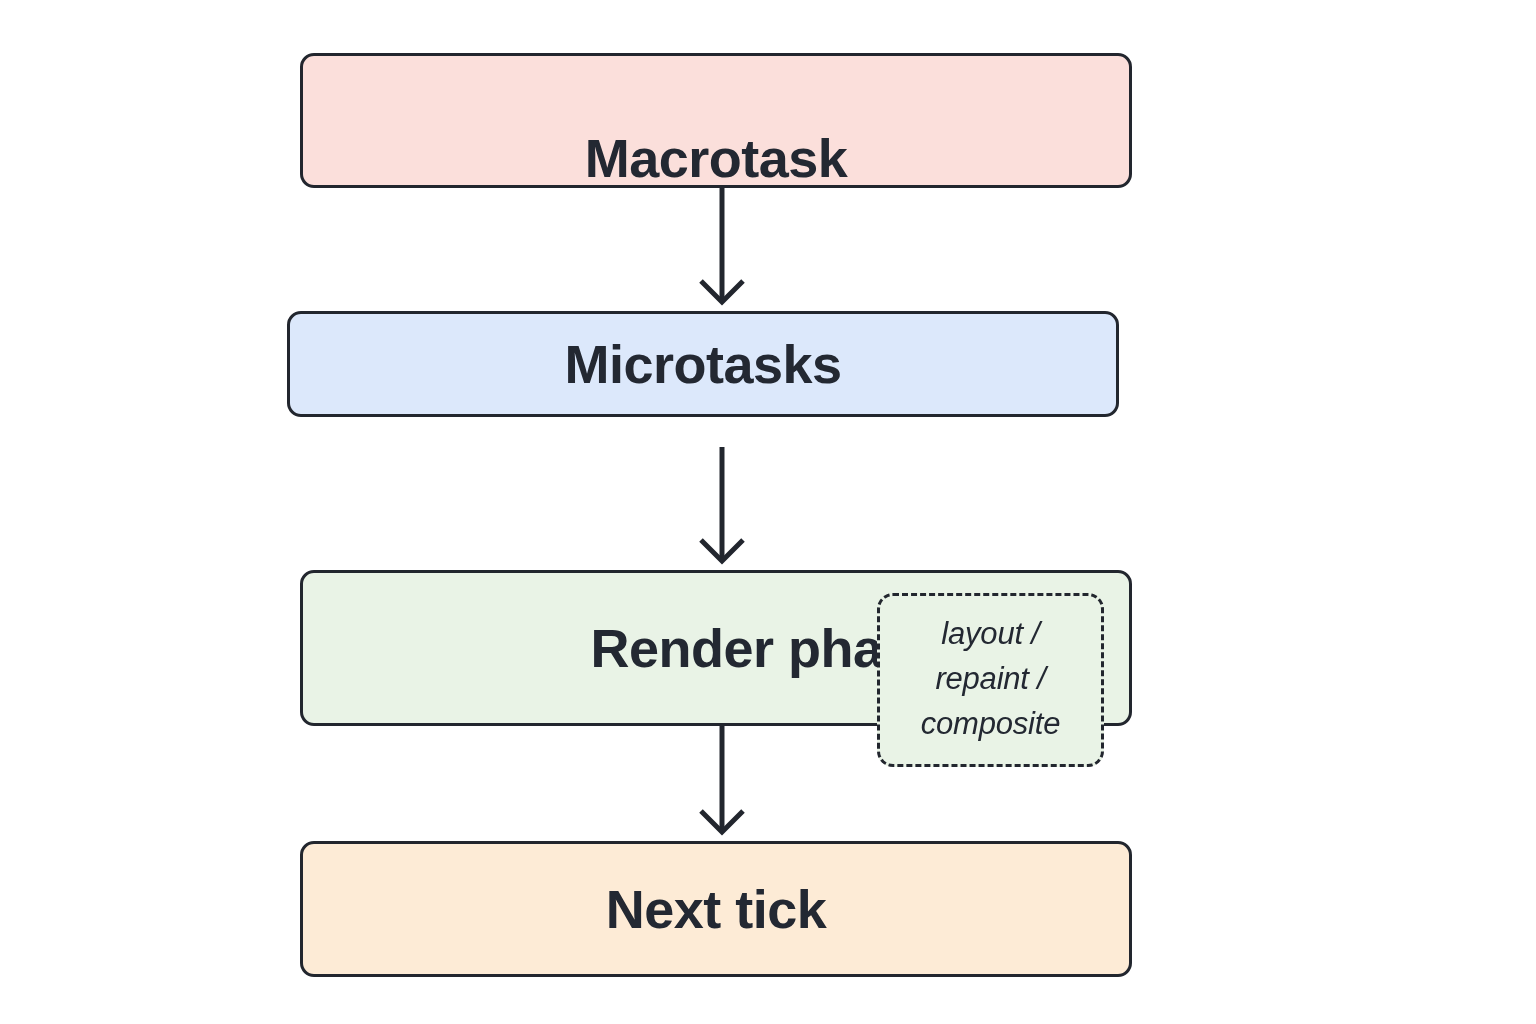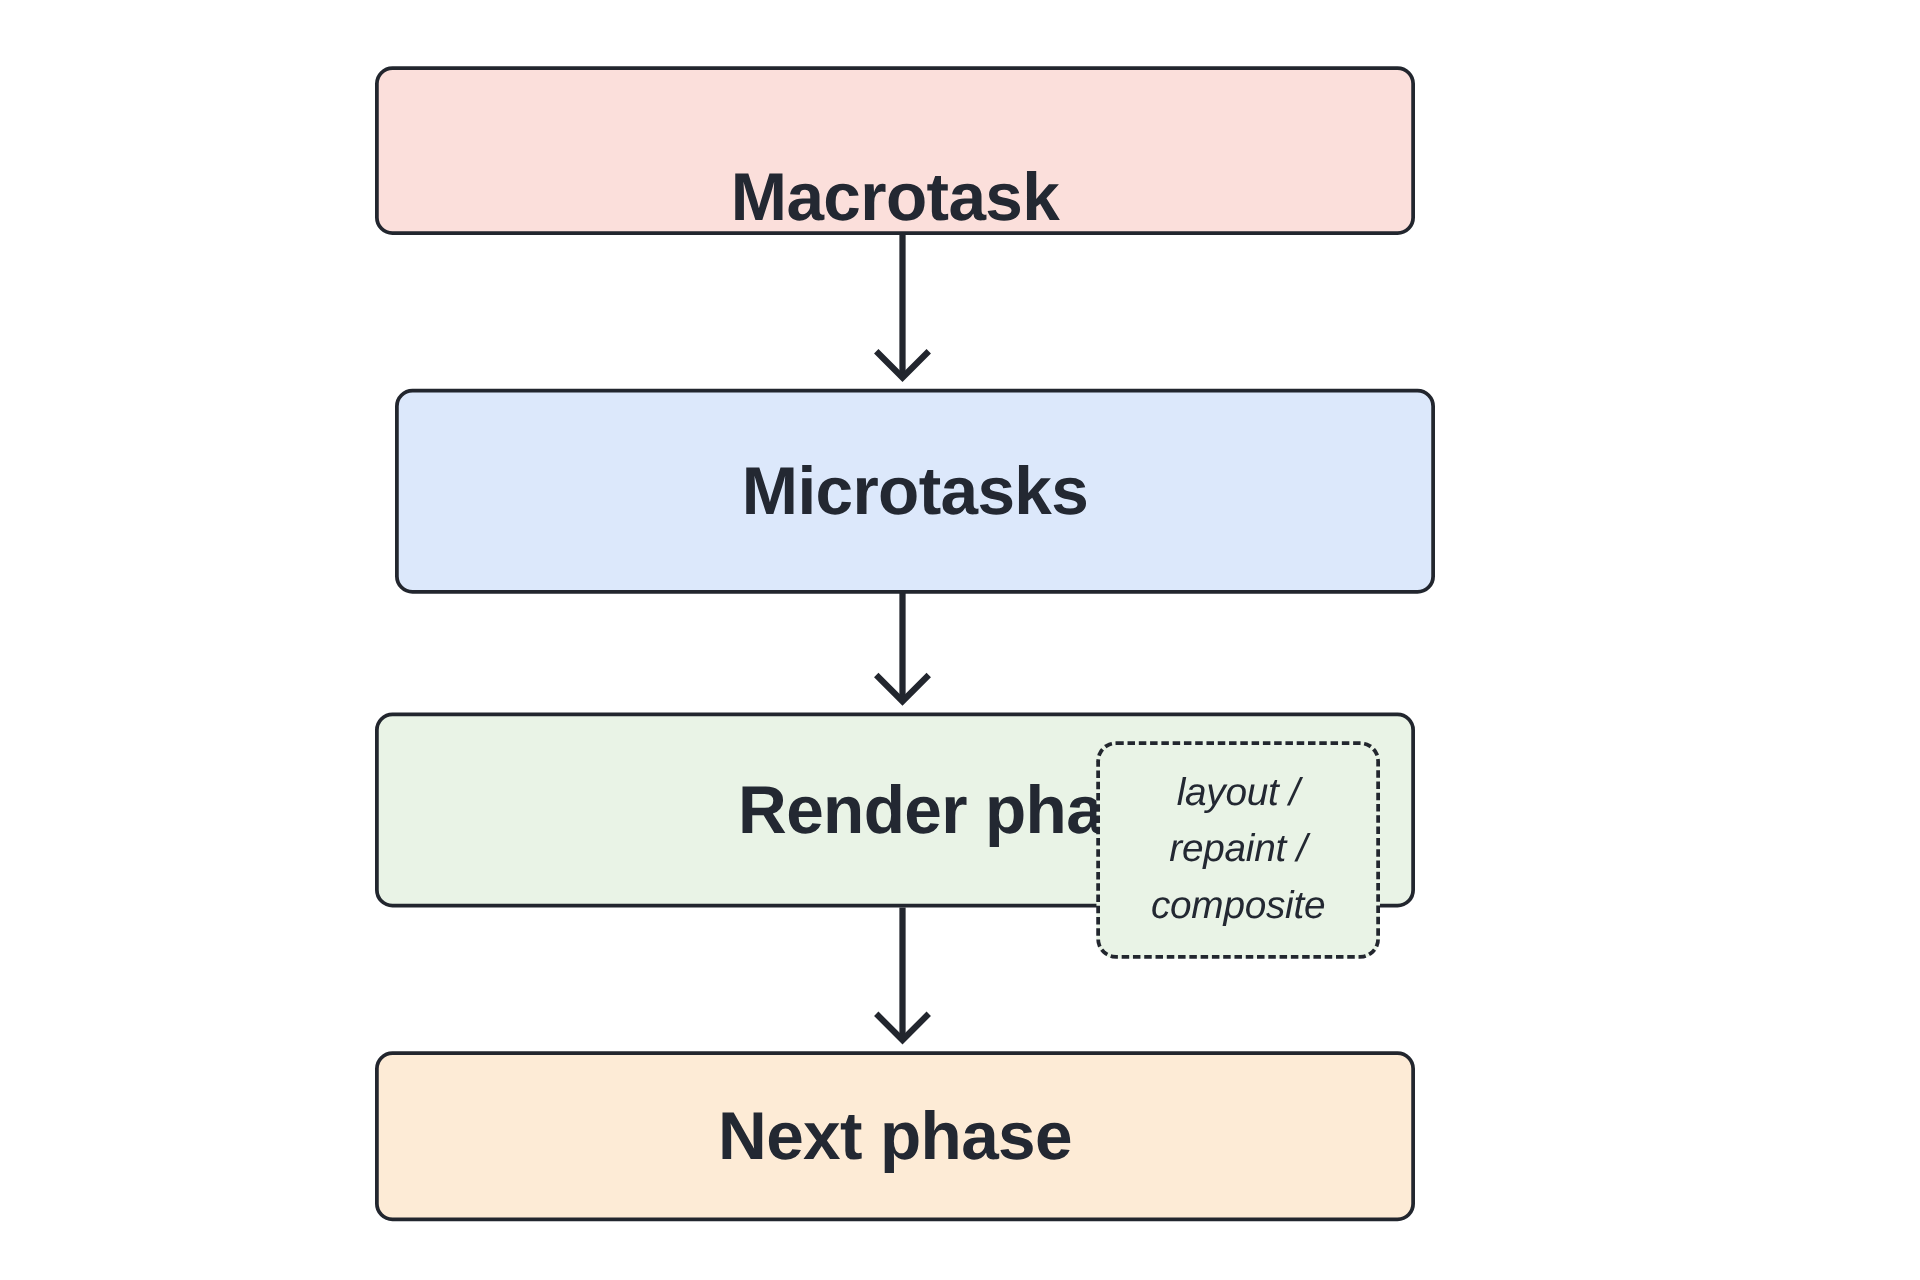--- a/index.html
+++ b/index.html
@@ -41,22 +41,22 @@
     white-space: nowrap;
   }
 
   #node-macrotask {
     left: 300px;  top: 53px;
     width: 832px; height: 135px;
     background: #fbdfdb;
     align-items: flex-end;
   }
   #node-microtasks {
-    left: 316px;  top: 311px;
-    width: 832px; height: 164px;
+    left: 287px;  top: 311px;
+    width: 832px; height: 106px;
     background: #dce8fb;
   }
   #node-render {
     left: 300px;  top: 570px;
     width: 832px; height: 156px;
     background: #e9f3e6;
   }
   #node-nexttick {
     left: 300px;  top: 841px;
     width: 832px; height: 136px;
@@ -147,16 +147,16 @@
     <span class="node-label">Render phase</span>
   </div>
 
   <div id="note-render">
     <span class="note-line">layout /</span>
     <span class="note-line">repaint /</span>
     <span class="note-line">composite</span>
   </div>
 
   <div class="node" id="node-nexttick">
-    <span class="node-label">Next phase</span>
+    <span class="node-label">Next tick</span>
   </div>
 
 </div>
 
 </body></html>

